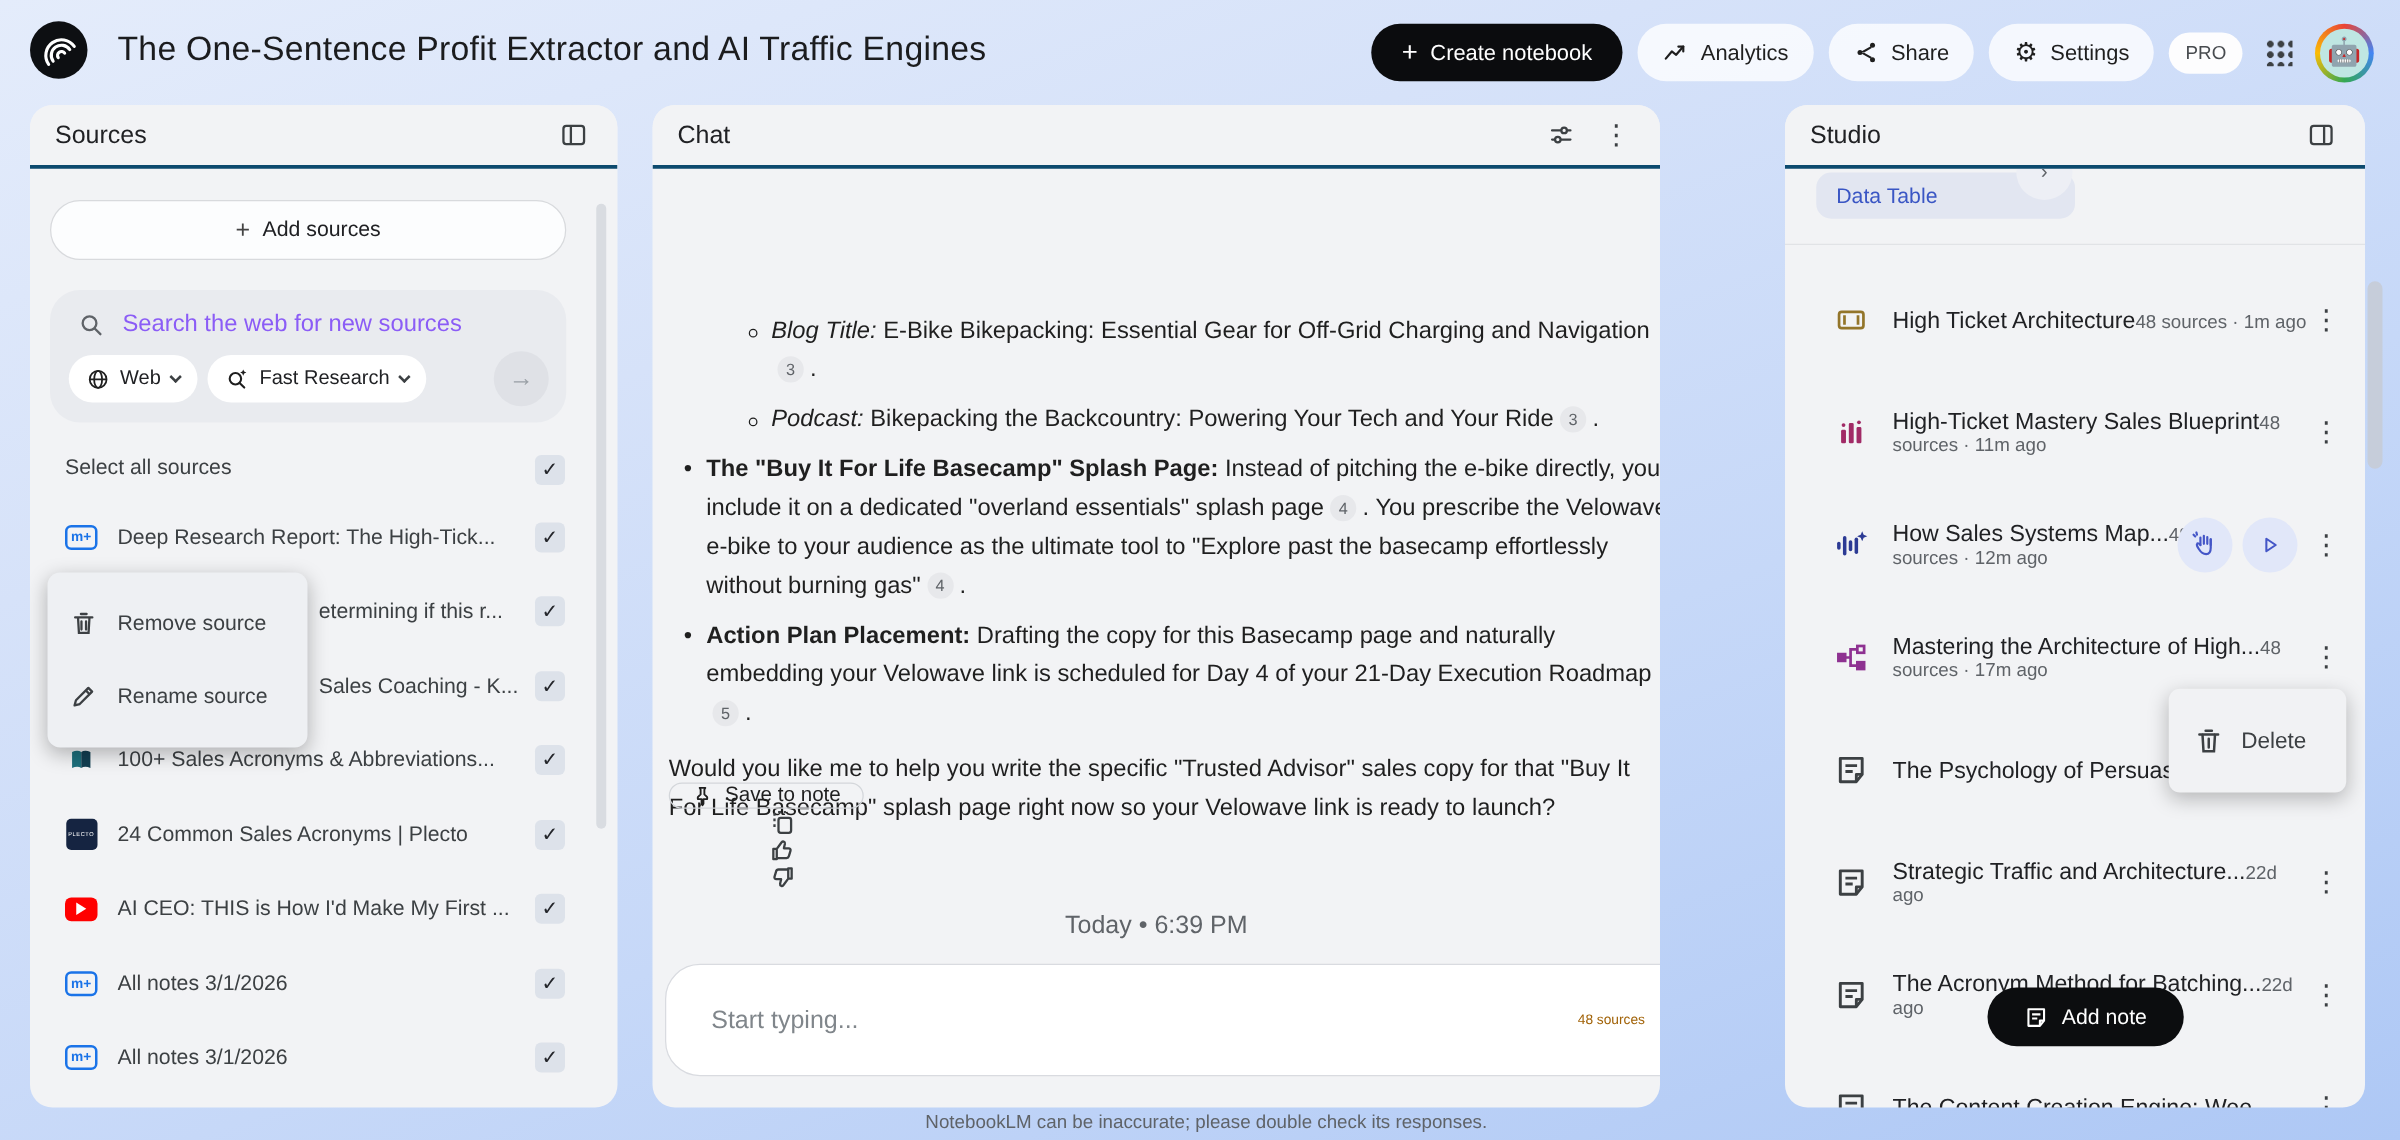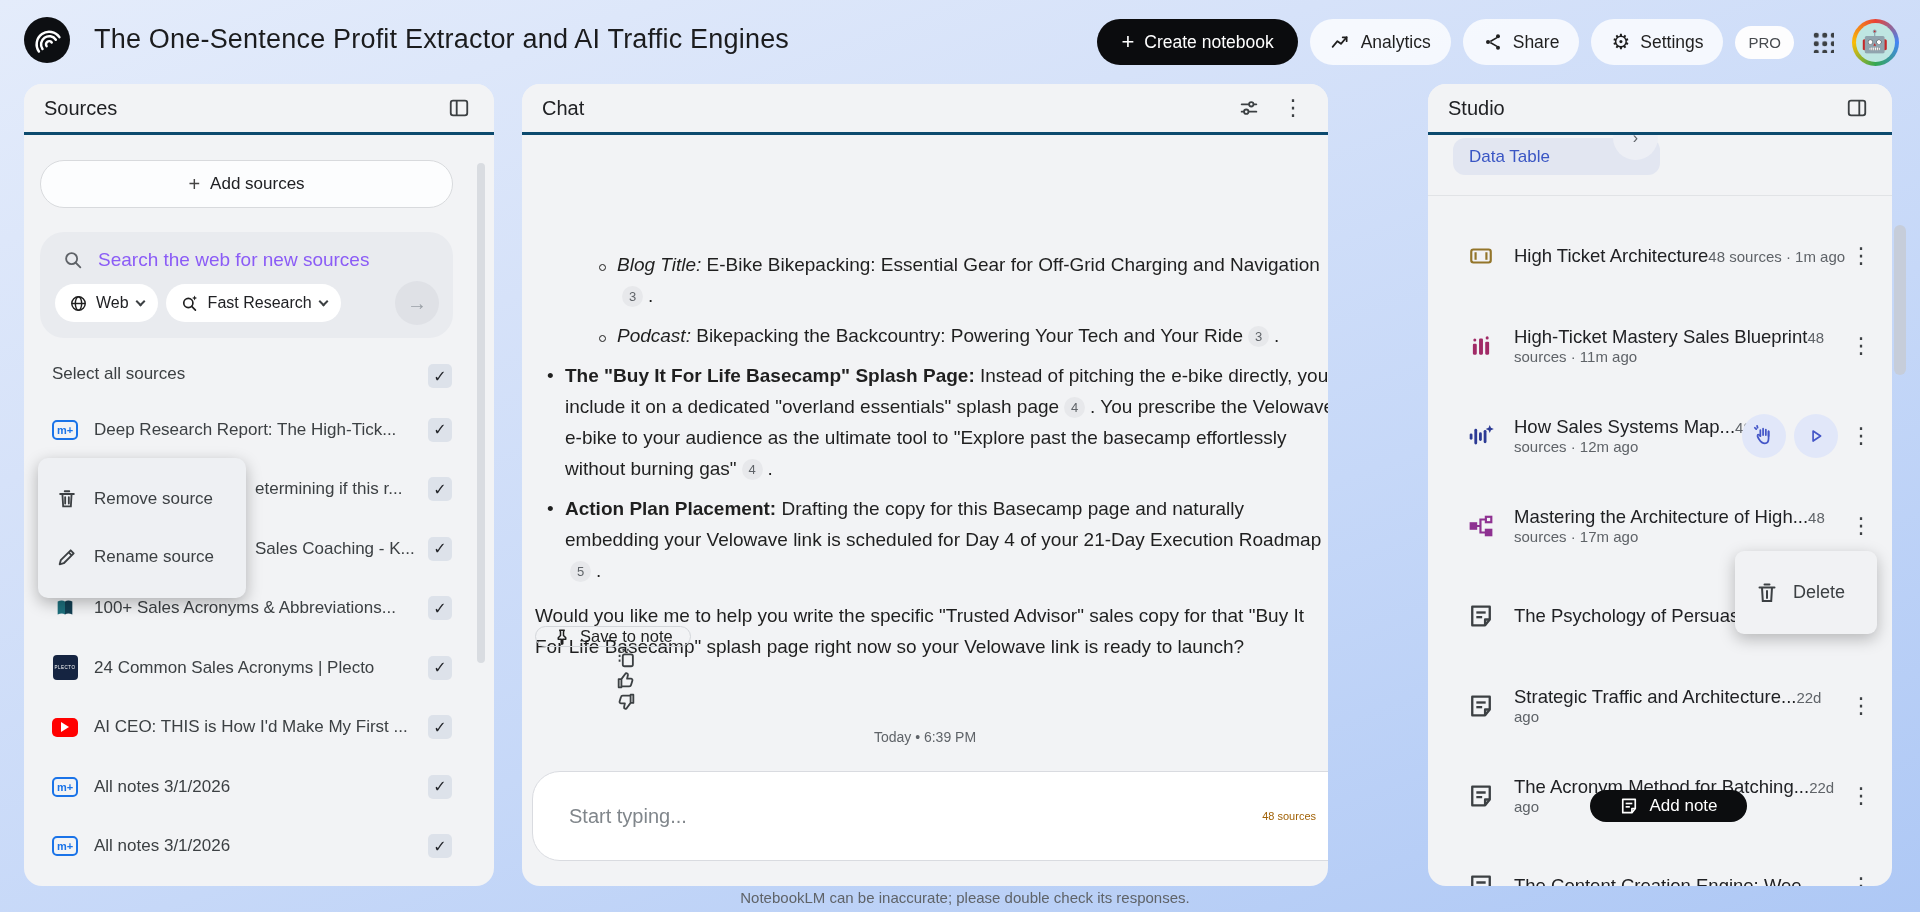--- a/index.html
+++ b/index.html
@@ -71,42 +71,42 @@
   .li.main .marker::before { content:"•"; }
   .litext { flex:1; min-width:0; }
   .litext i { font-style:italic; }
   .litext b { font-weight:bold; }
   .cite { display:inline-block; min-width:21px; height:21px; border-radius:50%; background:#e7e8eb; color:#5f6368; font-size:13px; line-height:21px; text-align:center; margin:0 5px; vertical-align:1px; cursor:pointer; }
   .cite:empty { display:none; }
   .closing { margin-top:14px; }
   .actions { position:absolute; left:13px; top:542px; height:40px; display:flex; align-items:center;flex-direction:column; }
   .save-note { height:40px; border:1px solid #d3d6da; border-radius:20px; background:transparent; display:flex; align-items:center; gap:9px; padding:0 17px; font-size:16.5px; color:#1f1f1f; cursor:pointer; }
   .act-ic { margin-left:27px; cursor:pointer; display:flex; }
-  .timestamp { position:absolute; left:0; right:0; top:645px; text-align:center; font-size:14px; color:#5f6368; }
+  .timestamp { position:absolute; left:0; right:0; top:645px; text-align:center; font-size:20px; color:#5f6368; }
   .inputbar { position:absolute; left:10px; top:687px; width:867px; height:90px; background:#fff; border:1px solid #d9dbe0; border-radius:28px; display:flex; align-items:center; padding:0 16px 0 36px; }
   .inputbar input { border:none; outline:none; flex:1; font-size:20px; color:#1f1f1f; background:transparent; font-family:inherit; }
   .inputbar input::placeholder { color:#80868b; }
   .src-count { font-size:11px; color:#a16207; margin-right:20px; white-space:nowrap; }
   .send { width:46px; height:46px; border-radius:50%; background:#e5e7eb; border:none; font-size:21px; color:#3c4043; cursor:pointer; }
   .chat-thumb { position:absolute; left:876px; top:658px; width:8px; height:21px; border-radius:4px; background:#bfc4cc; }
 
   
   .st-chip { position:absolute; left:25px; top:54px; width:207px; height:37px; background:#e2e6f1; border-radius:12px; font-size:17px; color:#3a56c4; display:flex; align-items:center; padding-left:16px; cursor:pointer; }
   .st-chip-circle { position:absolute; left:185px; top:31px; width:45px; height:45px; border-radius:50%; background:#edeff5; display:flex; align-items:center; justify-content:center; font-size:16px; color:#5f6368; z-index:2; cursor:pointer; }
   .st-div { position:absolute; left:0; right:0; top:111px; border-top:1px solid #e1e3e6; }
   .st-list { position:absolute; left:0; right:0; top:127px; }
   .st-row { height:90px; display:flex; align-items:center; padding:0 16px 0 36px; }
   .st-ic { width:34px; margin-right:16px; flex:none; display:flex; justify-content:center; }
   .st-txt { flex:1; min-width:0; }
   .st-title { font-size:18.5px; color:#202124; white-space:nowrap; overflow:hidden; margin-bottom:4px; }
   .st-meta { font-size:15px; color:#5f6368; }
   .st-ctrl { display:flex; align-items:center; gap:8px; }
   .round-btn { width:44px; height:44px; border-radius:50%; background:#e1e7f9; border:none; display:flex; align-items:center; justify-content:center; cursor:pointer; }
   .del-menu { position:absolute; left:307px; top:467px; width:142px; height:83px; background:#f1f2f4; border-radius:9px; box-shadow:0 5px 16px rgba(0,0,0,.25); z-index:8; display:flex; align-items:center; gap:14px; padding-left:20px; font-size:18px; color:#3c4043; cursor:pointer; }
-  .add-note { position:absolute; left:162px; top:706px; width:157px; height:32px; border-radius:24px; background:#0c0d0f; color:#fff; border:none; display:flex; align-items:center; justify-content:center; gap:10px; font-size:17px; z-index:9; cursor:pointer; }
+  .add-note { position:absolute; left:162px; top:706px; width:157px; height:47px; border-radius:24px; background:#0c0d0f; color:#fff; border:none; display:flex; align-items:center; justify-content:center; gap:10px; font-size:17px; z-index:9; cursor:pointer; }
 
   .disclaimer { position:absolute; left:522px; width:886px; top:889px; text-align:center; font-size:15px; color:#5f6368; }
   .page-thumb { position:absolute; left:1894px; top:225px; width:12px; height:150px; border-radius:6px; background:#c6cdda; }
   svg { display:block; }
 </style>
 </head>
 <body>
 
 <div class="app">
 

